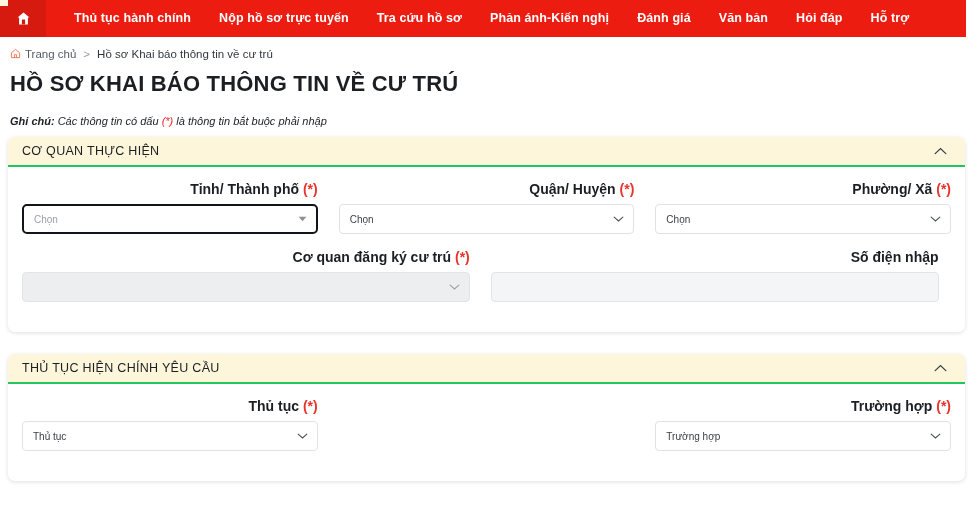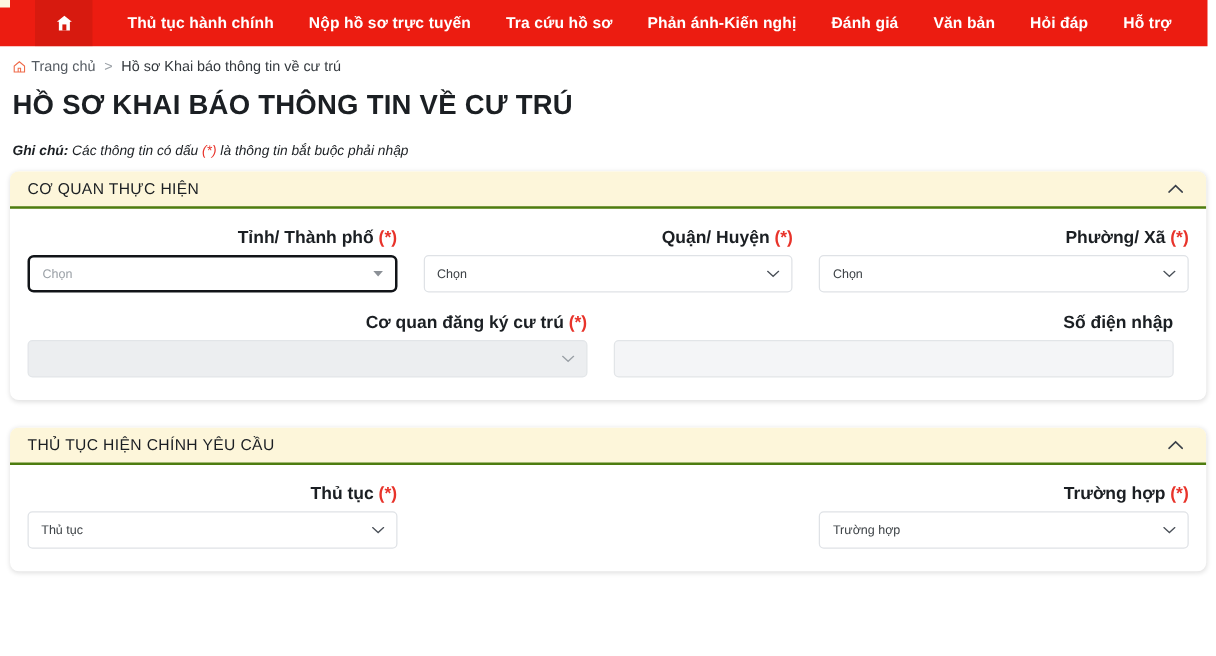--- a/index.html
+++ b/index.html
@@ -14,21 +14,20 @@
 
   
   .topbar {
     position: relative;
     width: 966px;
     height: 37px;
     background: #ec1c11;
     display: flex;
     align-items: stretch;
     overflow: hidden;
-    padding-left: 28px;
   }
   .topbar::before {
     content: "";
     position: absolute;
     left: 0; top: 0;
     width: 8px; height: 6px;
     background: #fdf7e0;
   }
   .home-cell {
     width: 46px;
@@ -95,21 +94,21 @@
   
   .panel {
     background: #ffffff;
     border-radius: 7px;
     box-shadow: 0 1px 4px rgba(0,0,0,.13);
     margin-bottom: 22px;
     overflow: hidden;
   }
   .panel-head {
     background: #fdf6da;
-    border-bottom: 2px solid #4d7c0f;
+    border-bottom: 2px solid #22c55e;
     height: 30px;
     display: flex;
     align-items: center;
     justify-content: space-between;
     padding: 0 18px 0 14px;
     cursor: pointer;
   }
   .panel-title {
     font-size: 12.5px;
     color: #1b1f23;
@@ -119,21 +118,21 @@
 
   .panel-body {
     padding: 14px 14px 18px 14px;
   }
 
   .row {
     display: flex;
     gap: 21px;
     margin-bottom: 15px;
   }
-  .row:last-child { margin-bottom: 0; }
+  .row:last-child { margin-bottom: 12px; }
   .col { flex: 1 1 0; min-width: 0; }
   .col-half { flex: 0 0 48.2%; }
 
   .field-label {
     font-size: 14px;
     font-weight: bold;
     color: #1b1f23;
     margin-bottom: 7px;
     text-align: right;
   }

